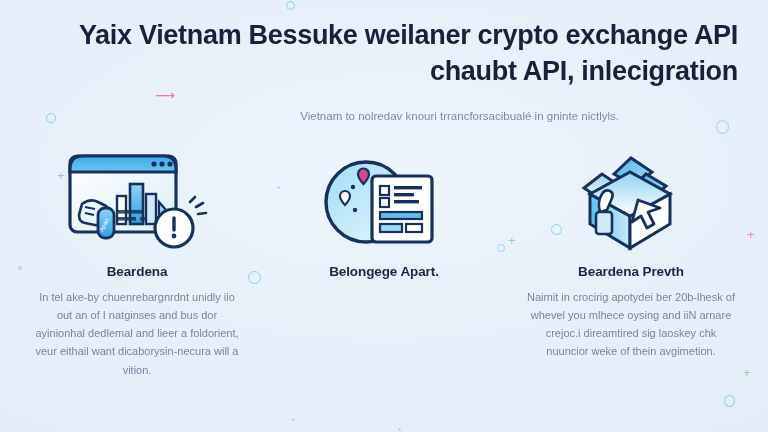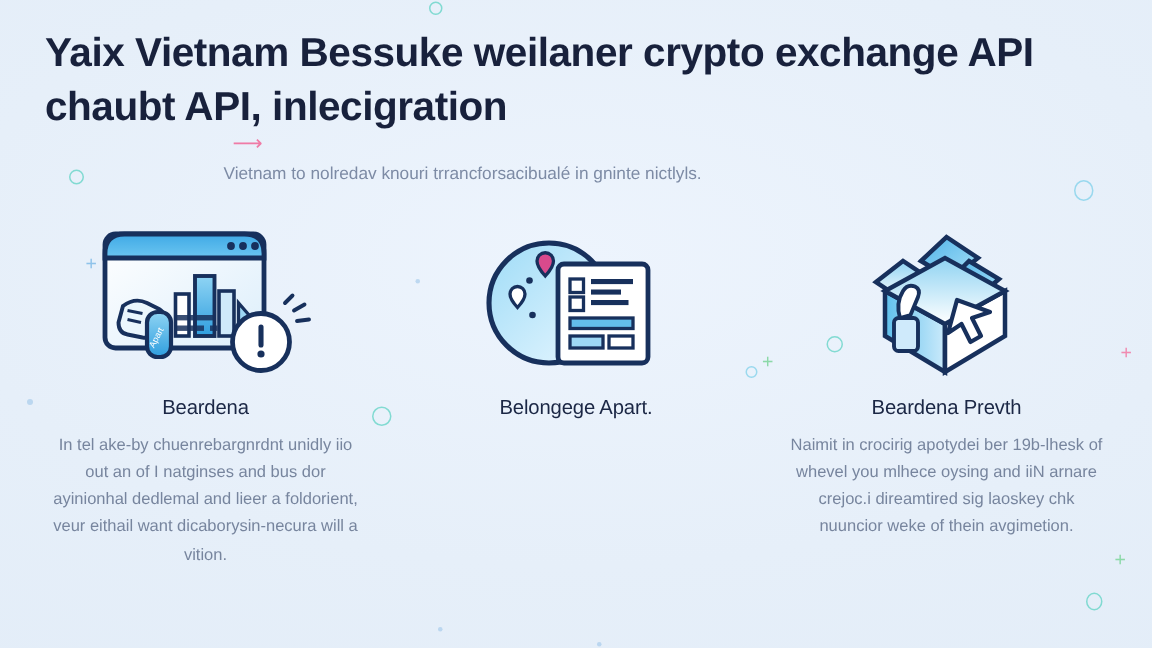--- a/index.html
+++ b/index.html
@@ -52,21 +52,21 @@
     font-size: 14px;
     line-height: 1;
   }
 
   
   .header {
     position: absolute;
     left: 0;
     top: 18px;
     width: 768px;
-    text-align: left;
+    text-align: right;
   }
   .title {
     margin: 0;
     padding: 0 30px;
     font-size: 27px;
     line-height: 1.33;
     font-weight: 700;
     letter-spacing: -0.3px;
     color: #18213c;
     font-family: "Liberation Sans", sans-serif;
@@ -99,21 +99,21 @@
   }
   .icon-wrap {
     height: 108px;
     display: flex;
     align-items: center;
     justify-content: center;
   }
   .col-heading {
     margin: 8px 0 0;
     font-size: 13.5px;
-    font-weight: 400;
+    font-weight: 700;
     color: #1b2745;
     letter-spacing: -0.1px;
     text-align: center;
   }
   .col-body {
     margin: 9px 0 0;
     font-size: 11px;
     line-height: 1.65;
     color: #77859e;
     padding: 0 8px;
@@ -256,17 +256,17 @@
           <path d="M102 44 L62 66 L62 98 L102 74 Z" fill="#ffffff" stroke="#17305c" stroke-width="3"></path>
           <path d="M22 44 L62 22 L102 44 L62 66 Z" fill="url(#g3b)" stroke="#17305c" stroke-width="3"></path>
 
           <path d="M32 62 q-3-10 2-18 q3-5 8-3 q4 2 2 7 l-5 12 z" fill="#ffffff" stroke="#17305c" stroke-width="2.6"></path>
           <rect x="28" y="62" width="16" height="22" rx="3" fill="#cfeafb" stroke="#17305c" stroke-width="2.6"></rect>
 
           <path d="M70 50 L92 58 L80 62 L86 74 L79 78 L73 66 L64 72 Z" fill="#ffffff" stroke="#17305c" stroke-width="2.8" stroke-linejoin="round"></path>
         </svg>
       </div>
       <h2 class="col-heading">Beardena Prevth</h2>
-      <p class="col-body">Naimit in crocirig apotydei ber 19b-lhesk of whevel you mlhece oysing and iiN arnare crejoc.i direamtired sig laoskey chk nuuncior weke of thein avgimetion.</p>
+      <p class="col-body">Naimit in crocirig apotydei ber 20b-lhesk of whevel you mlhece oysing and iiN arnare crejoc.i direamtired sig laoskey chk nuuncior weke of thein avgimetion.</p>
     </div>
 
   </div>
 </div>
 
 </body></html>

